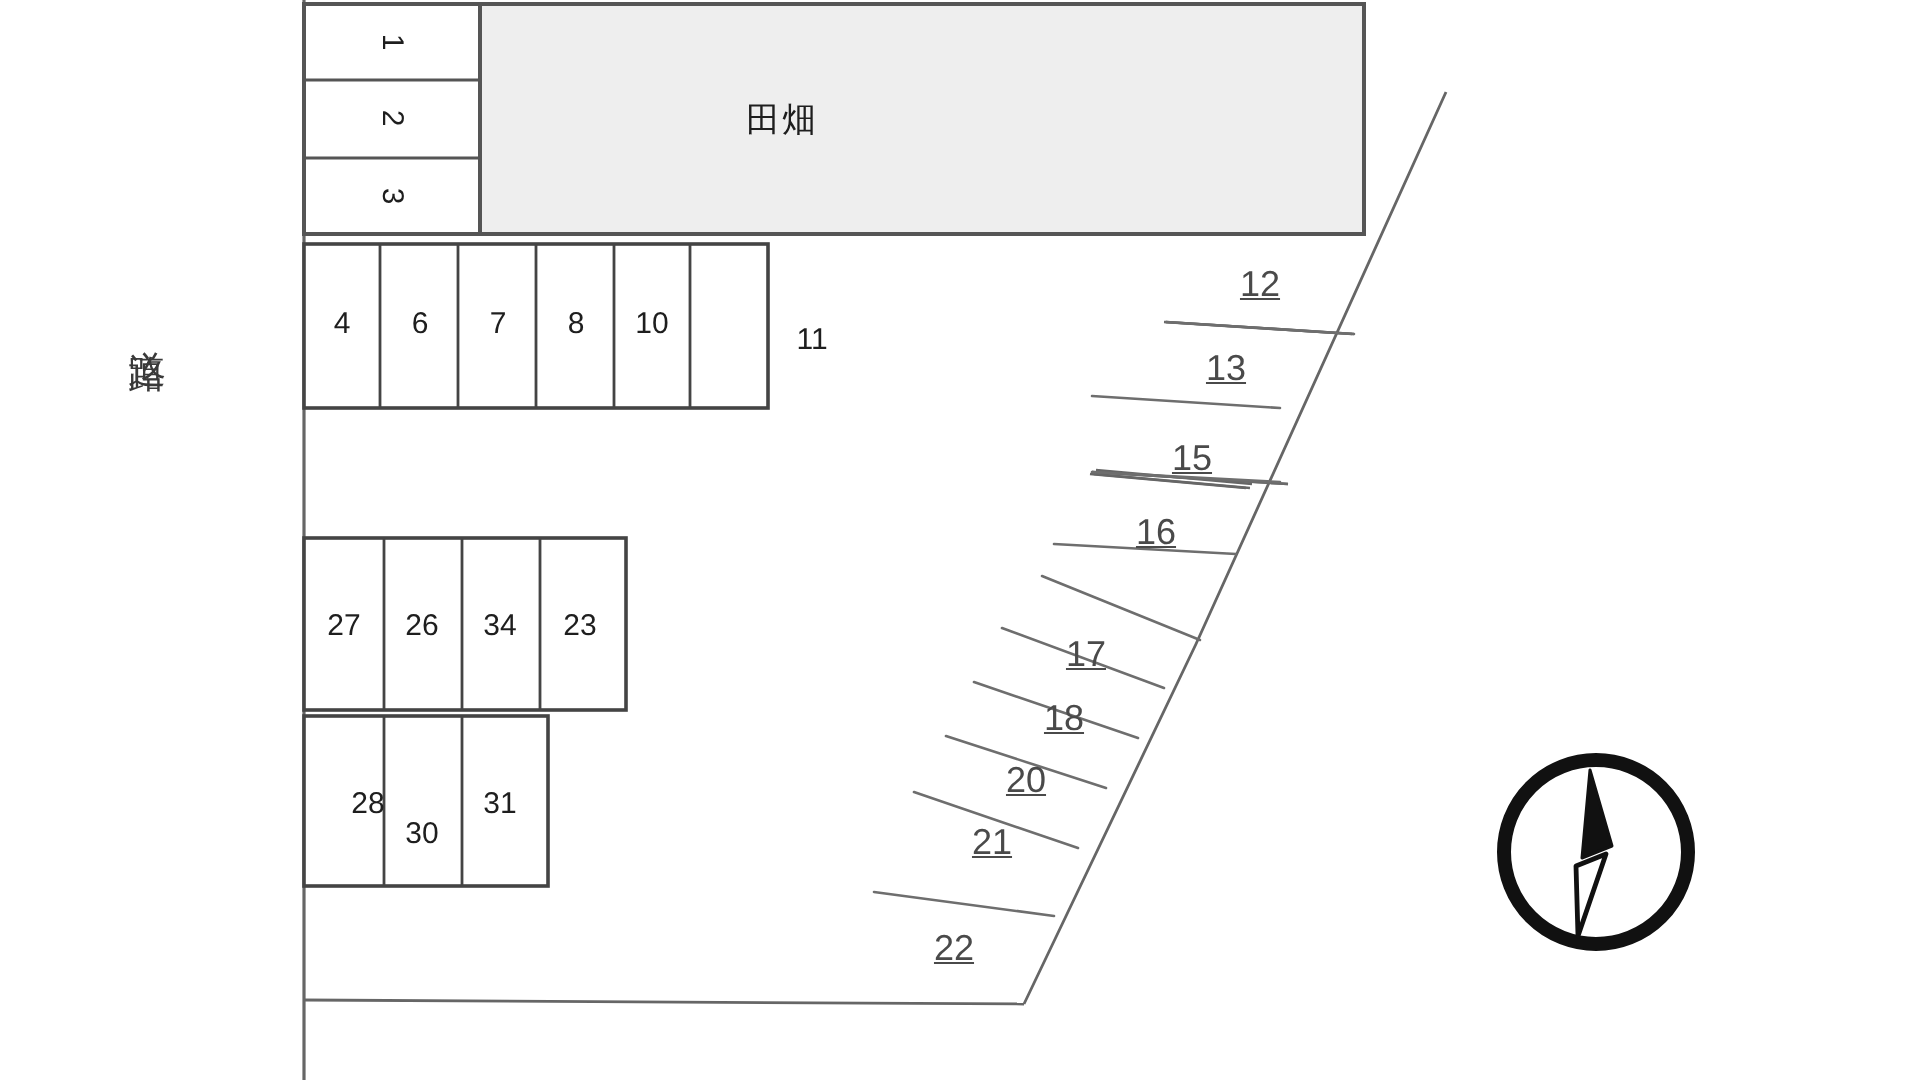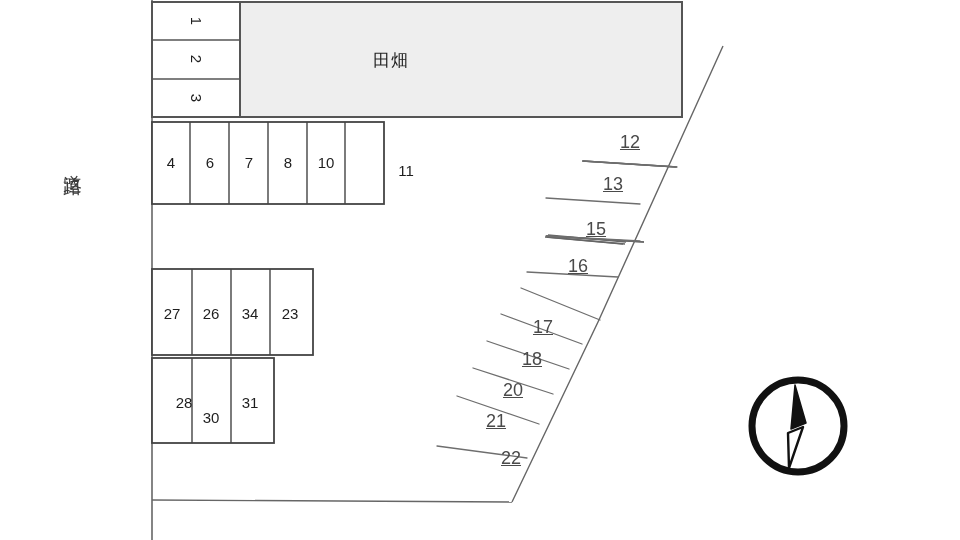--- a/index.html
+++ b/index.html
@@ -175,15 +175,15 @@
   <div class="lbl stall-num" style="left:250px; top:402px;">31</div>
 
   <div class="lbl diag-num" style="left:630px; top:142px;">12</div>
   <div class="lbl diag-num" style="left:613px; top:184px;">13</div>
   <div class="lbl diag-num" style="left:596px; top:229px;">15</div>
   <div class="lbl diag-num" style="left:578px; top:266px;">16</div>
   <div class="lbl diag-num" style="left:543px; top:327px;text-align:right;">17</div>
   <div class="lbl diag-num" style="left:532px; top:359px;">18</div>
   <div class="lbl diag-num" style="left:513px; top:390px;">20</div>
   <div class="lbl diag-num" style="left:496px; top:421px;text-align:center;">21</div>
-  <div class="lbl diag-num" style="left:477px; top:458px;margin-left:34px;">22</div>
+  <div class="lbl diag-num" style="left:477px; top:474px;">22</div>
 
 </div>
 
 </body></html>

